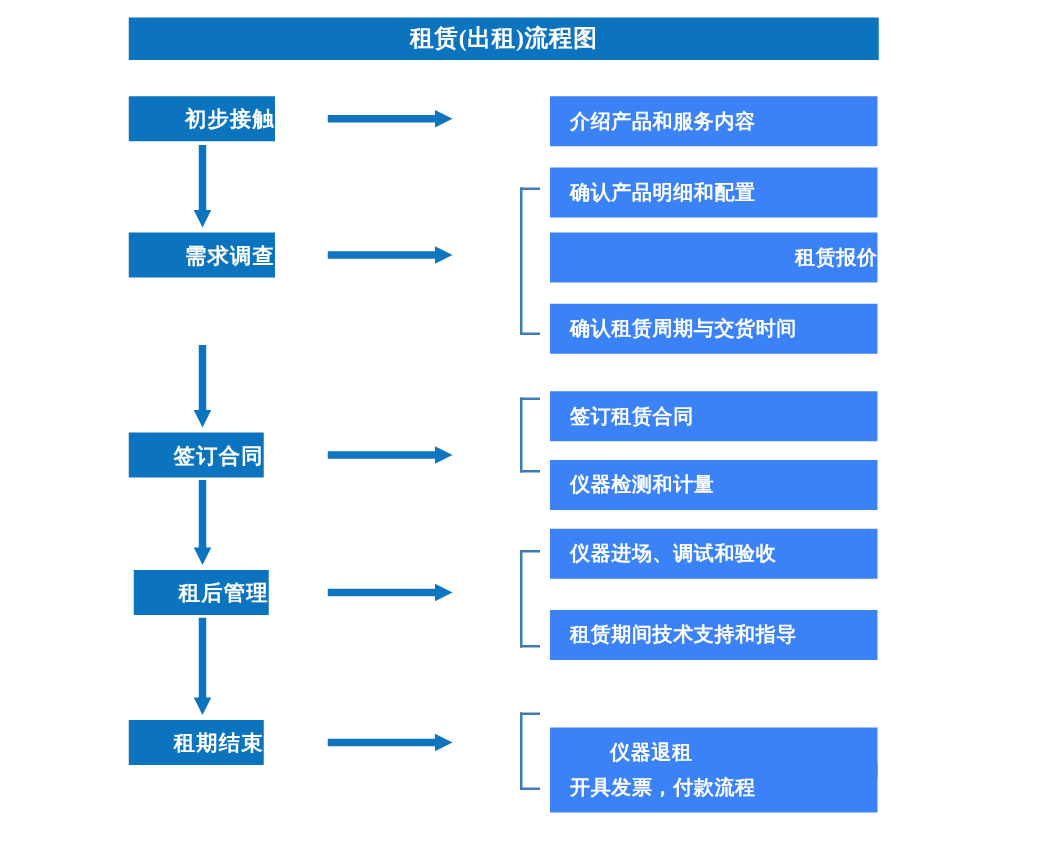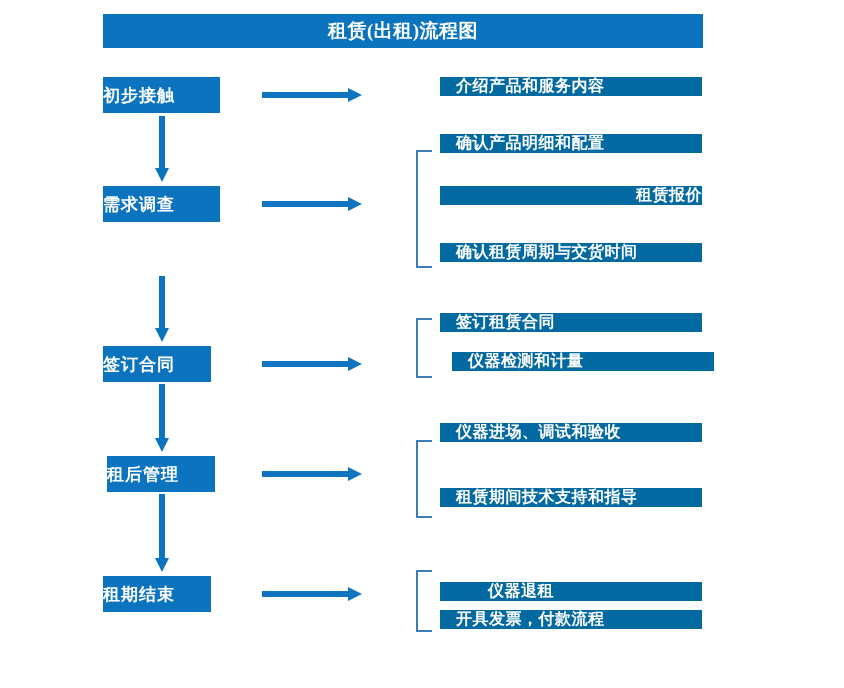--- a/index.html
+++ b/index.html
@@ -37,33 +37,33 @@
   }
 
   
   .stage-box {
     position: absolute;
     height: 36px;
     background: #0C74BE;
     color: #ffffff;
     display: flex;
     align-items: center;
-    justify-content: flex-start;
+    justify-content: flex-end;
     font-size: 17px;
     font-weight: bold;
     letter-spacing: 1px;
   }
 
   
   .detail-box {
     position: absolute;
     left: 440px;
     width: 262px;
-    height: 19px;
-    background: #0369a1;
+    height: 40px;
+    background: #3b82f6;
     color: #ffffff;
     display: flex;
     align-items: center;
     font-size: 16px;
     font-weight: bold;
     padding-left: 16px;
     box-sizing: border-box;
     letter-spacing: 0.5px;
   }
 
@@ -200,21 +200,21 @@
   </div>
 
   <div class="detail-box" style="top:243px;">
     <span>确认租赁周期与交货时间</span>
   </div>
 
   <div class="detail-box" style="top:313px;">
     <span>签订租赁合同</span>
   </div>
 
-  <div class="detail-box" style="top:352px;margin-left:12px;">
+  <div class="detail-box" style="top:368px;">
     <span>仪器检测和计量</span>
   </div>
 
   <div class="detail-box" style="top:423px;">
     <span>仪器进场、调试和验收</span>
   </div>
 
   <div class="detail-box" style="top:488px;">
     <span>租赁期间技术支持和指导</span>
   </div>

